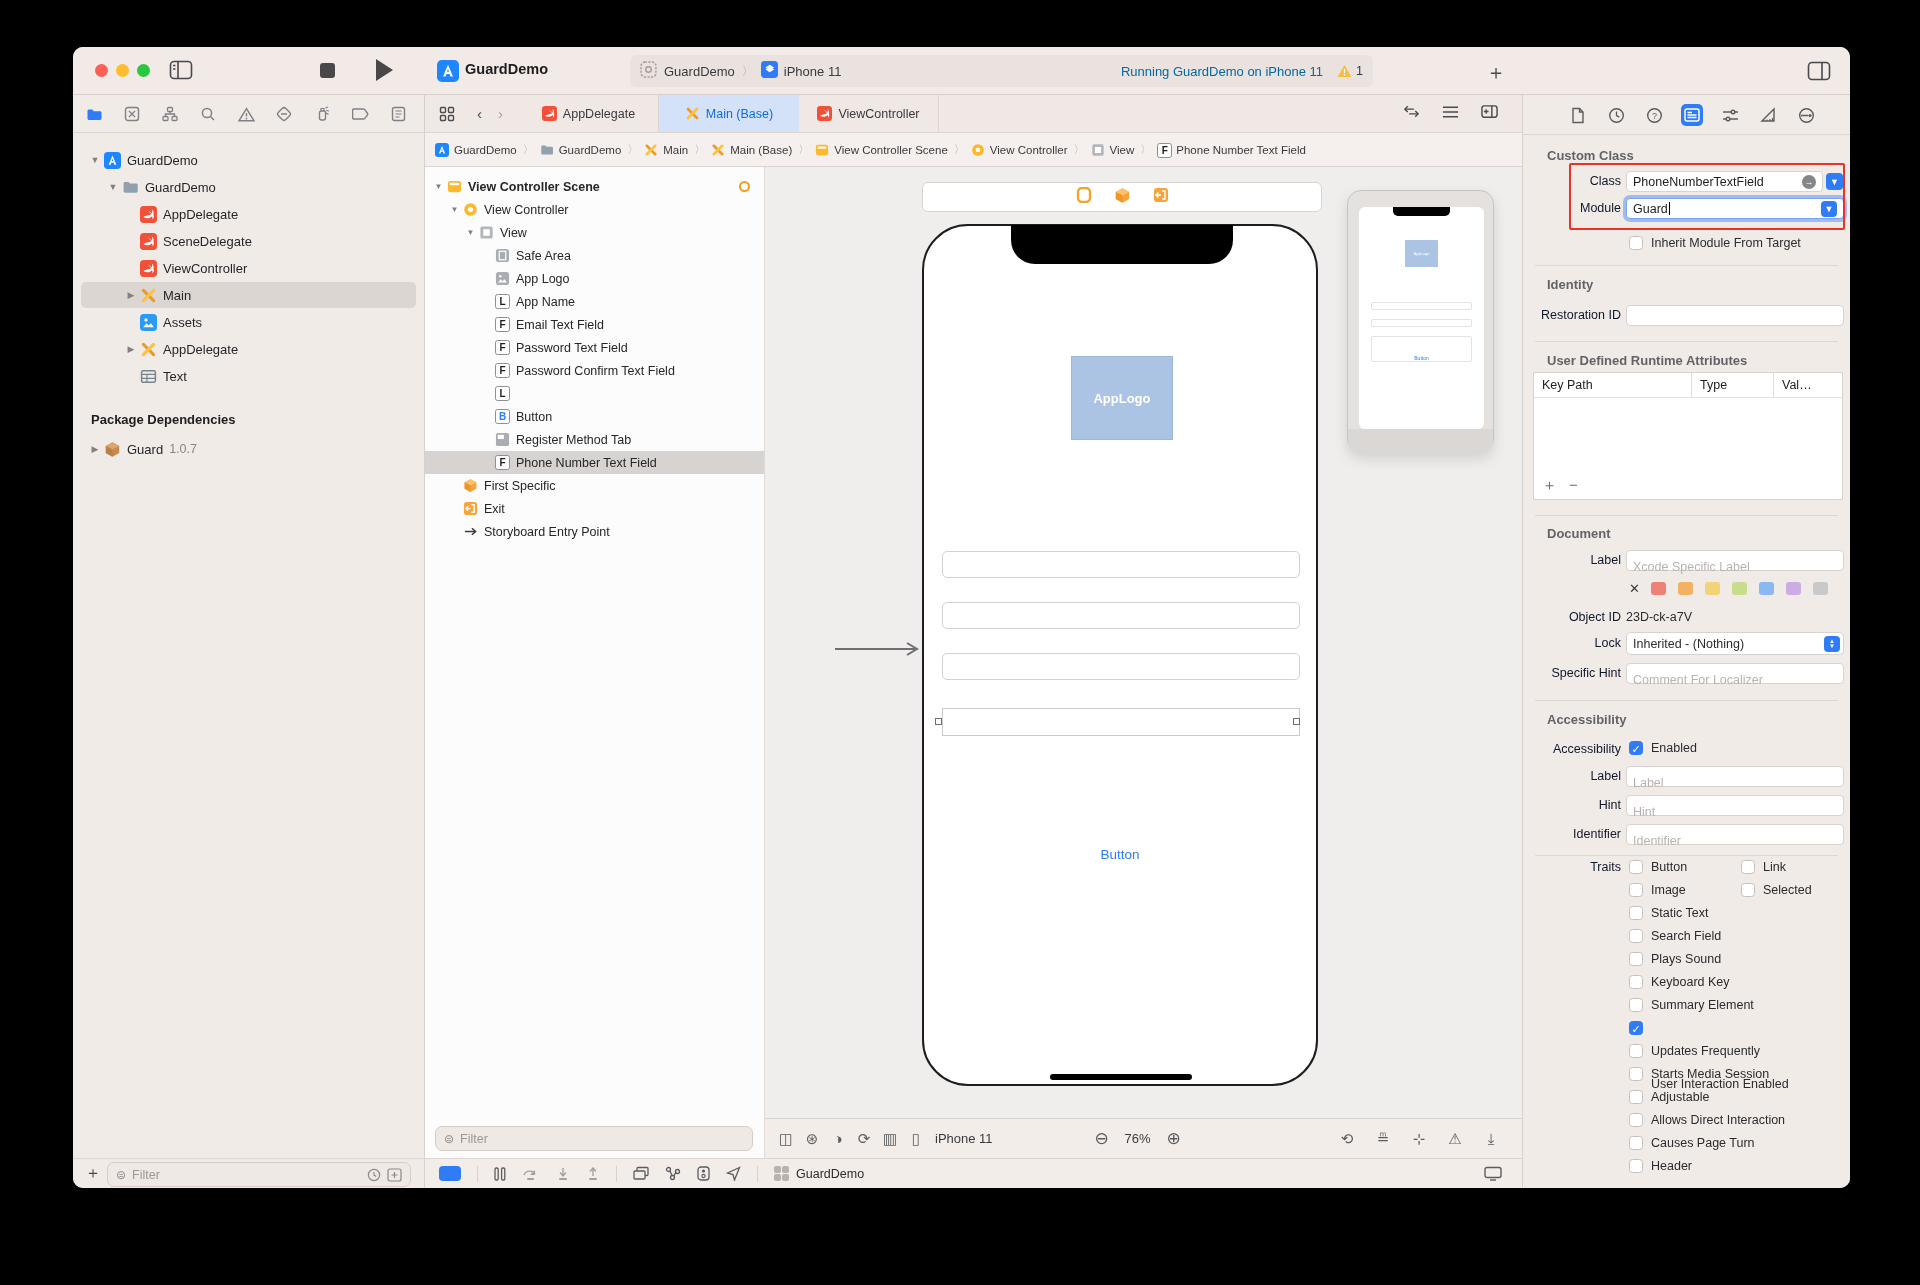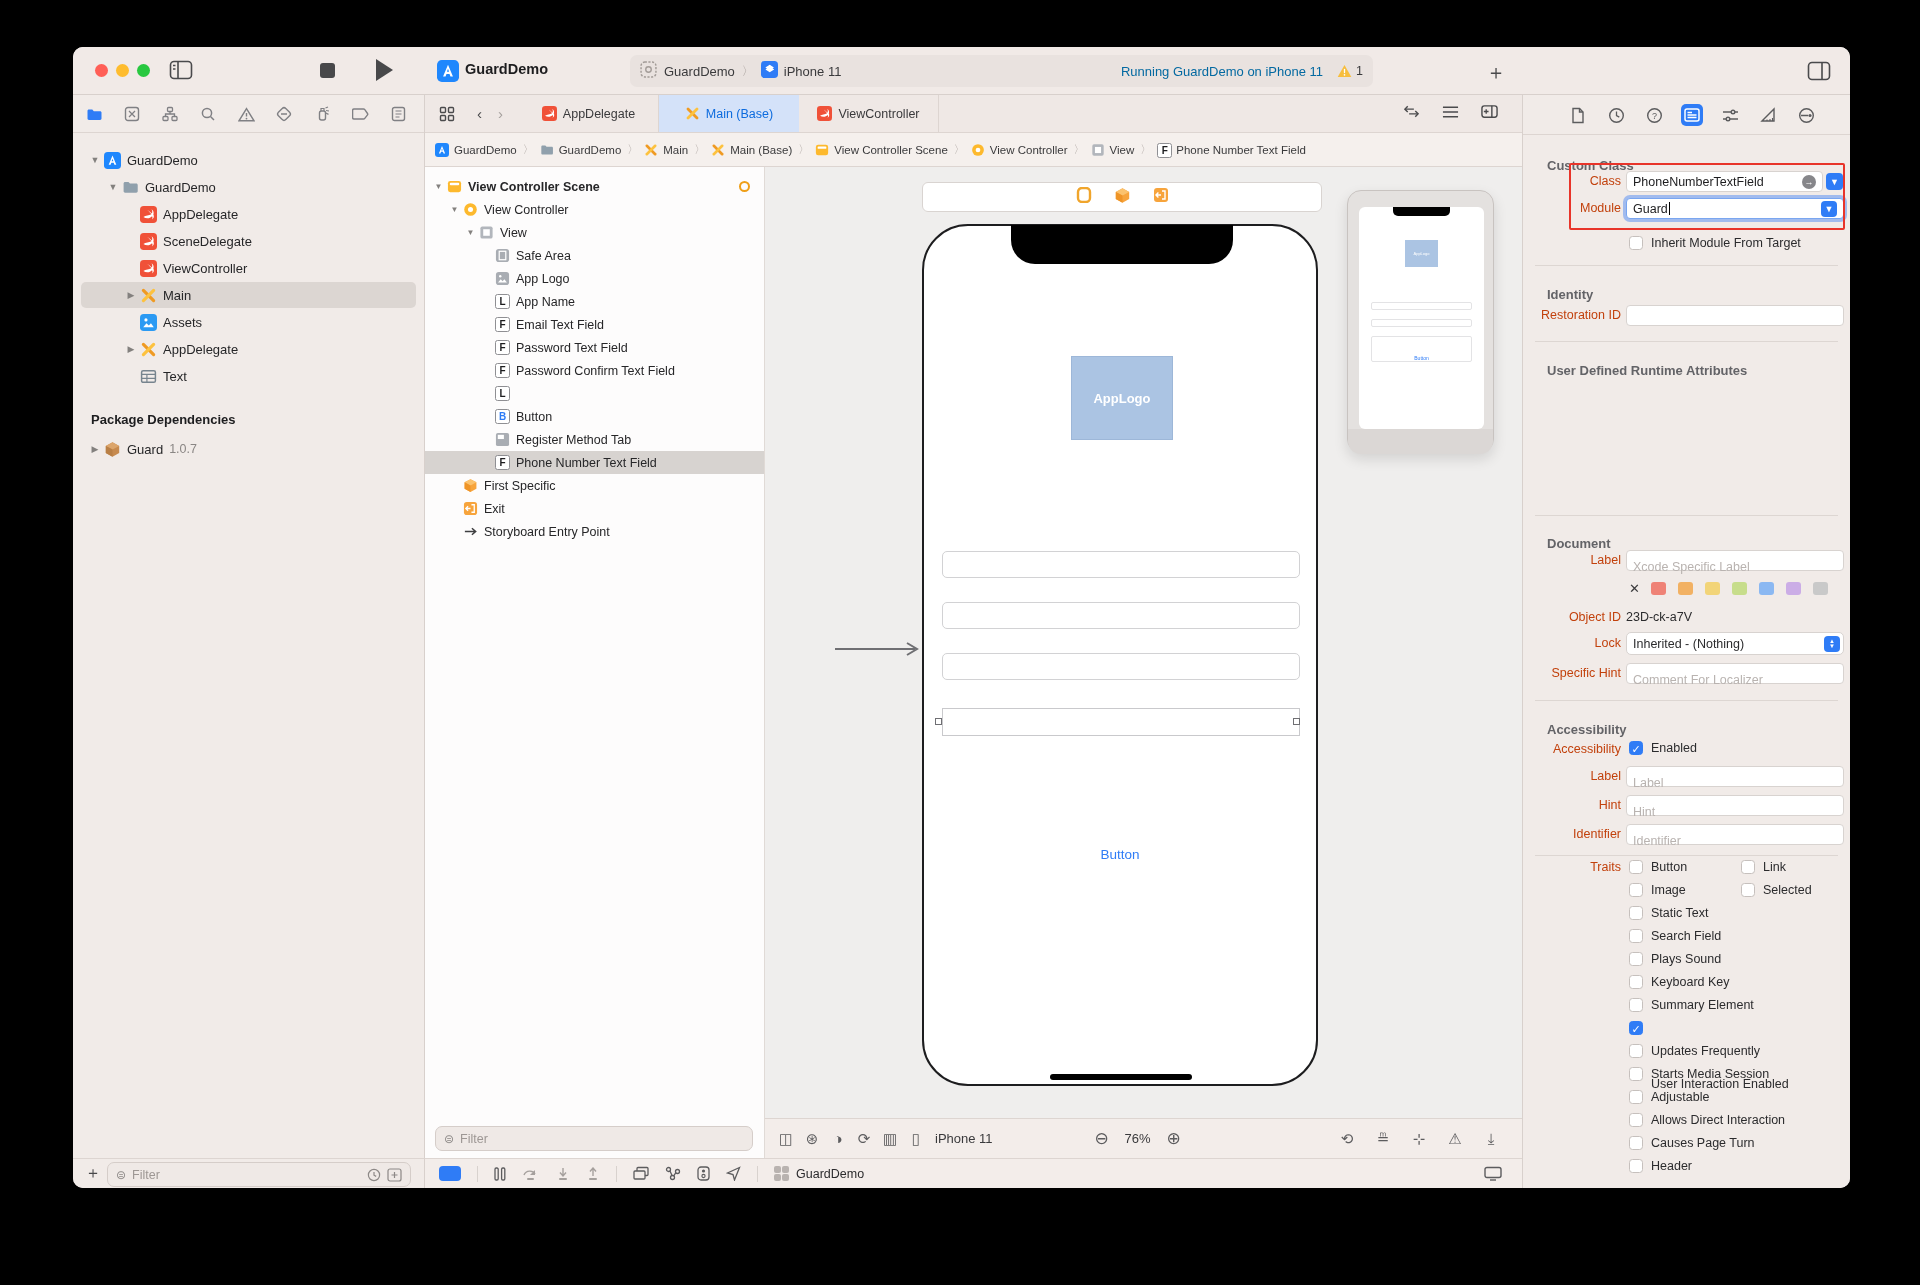--- a/index.html
+++ b/index.html
@@ -97,22 +97,22 @@
   #canvas-bottombar { left:692px; top:1071px; width:757px; height:40px; background:#f3edea; border-top:1px solid #ddd5d1;
                       display:flex; align-items:center; font-size:13px; color:#3a3a3c; }
   .cbb-ic { color:#5c5c5e; font-size:15px; display:flex; align-items:center; justify-content:center; width:26px; }
   #zoom-level { margin:0 10px; font-size:13px; color:#3a3a3c; }
 
   
   #inspector-pane { left:1449px; top:48px; width:328px; height:1093px; background:#f1ebe8; border-left:1px solid #d8d0cc; font-size:12.5px; color:#2b2b2d; }
   #insp-tabs { position:absolute; top:0; left:0; width:100%; height:40px; border-bottom:1px solid #ddd5d1; }
   .insp-tab { position:absolute; top:9px; width:22px; height:22px; display:flex; align-items:center; justify-content:center; color:#5c5c5e; }
   .insp-tab.sel { background:#2f7cf6; color:#fff; border-radius:5px; }
-  .sec-hdr { position:absolute; left:24px; font-size:13px; font-weight:bold; color:#636367;margin-top:10px; }
-  .ilabel { position:absolute; text-align:right; width:96px; left:2px; color:#c2410c; }
+  .sec-hdr { position:absolute; left:24px; font-size:13px; font-weight:bold; color:#636367; }
+  .ilabel { position:absolute; text-align:right; width:96px; left:2px; color:#0f172a; }
   .ifield { position:absolute; background:#fff; border:1px solid #d8d3d0; border-radius:4px; height:21px;
             font-size:12.5px; color:#1d1d1f; display:flex; align-items:center; padding:0 6px; }
   .ifield .ph { color:#b9b3b0;margin-top:12px; }
   .divider { position:absolute; left:12px; right:12px; height:1px; background:#ddd6d2; }
   .chevbtn { position:absolute; width:17px; height:17px; background:#2f7cf6; border-radius:4px; color:#fff;
              display:flex; align-items:center; justify-content:center; font-size:9px; }
   .cb { position:absolute; width:14px; height:14px; background:#fff; border:1px solid #c6c0bd; border-radius:3.5px; }
   .cb.on { background:#2f7cf6; border-color:#2f7cf6; color:#fff; font-size:11px; font-weight:bold; text-align:center; line-height:14px; }
   .cb-lab { position:absolute; font-size:12.5px; color:#2b2b2d; }
   #redbox { position:absolute; left:46px; top:68px; width:276px; height:67px; border:2.5px solid #e8342a; border-radius:2px; z-index:5; pointer-events:none; }
@@ -780,20 +780,28 @@
     <div class="cb" style="left:106px;top:141px;"></div>
     <div class="cb-lab" style="left:128px;top:141px;">Inherit Module From Target</div>
 
     <div class="divider" style="top:170px;"></div>
     <div class="sec-hdr" style="top:182px;">Identity</div>
     <div class="ilabel" style="top:213px;">Restoration ID</div>
     <div class="ifield" style="left:103px;top:210px;width:218px;"></div>
 
     <div class="divider" style="top:246px;"></div>
     <div class="sec-hdr" style="top:258px;">User Defined Runtime Attributes</div>
+    <div id="udra-table">
+      <div id="udra-head">
+            <div class="udra-col" style="width: 158px;">Key Path</div>
+            <div class="udra-col" style="width: 82px;">Type</div>
+            <div class="udra-col" style="width: 66px; border-right: none;">Val…</div>
+          </div>
+      <div id="udra-foot">＋−</div>
+    </div>
 
     <div class="divider" style="top:420px;"></div>
     <div class="sec-hdr" style="top:431px;">Document</div>
     <div class="ilabel" style="top:458px;">Label</div>
     <div class="ifield" style="left:103px;top:455px;width:218px;">
           <span class="ph">Xcode Specific Label</span>
         </div>
     <div class="x-swatch" style="left:106px;top:486px;">✕</div>
     <div id="swatches"></div>
     <div class="ilabel" style="top:515px;">Object ID</div>

